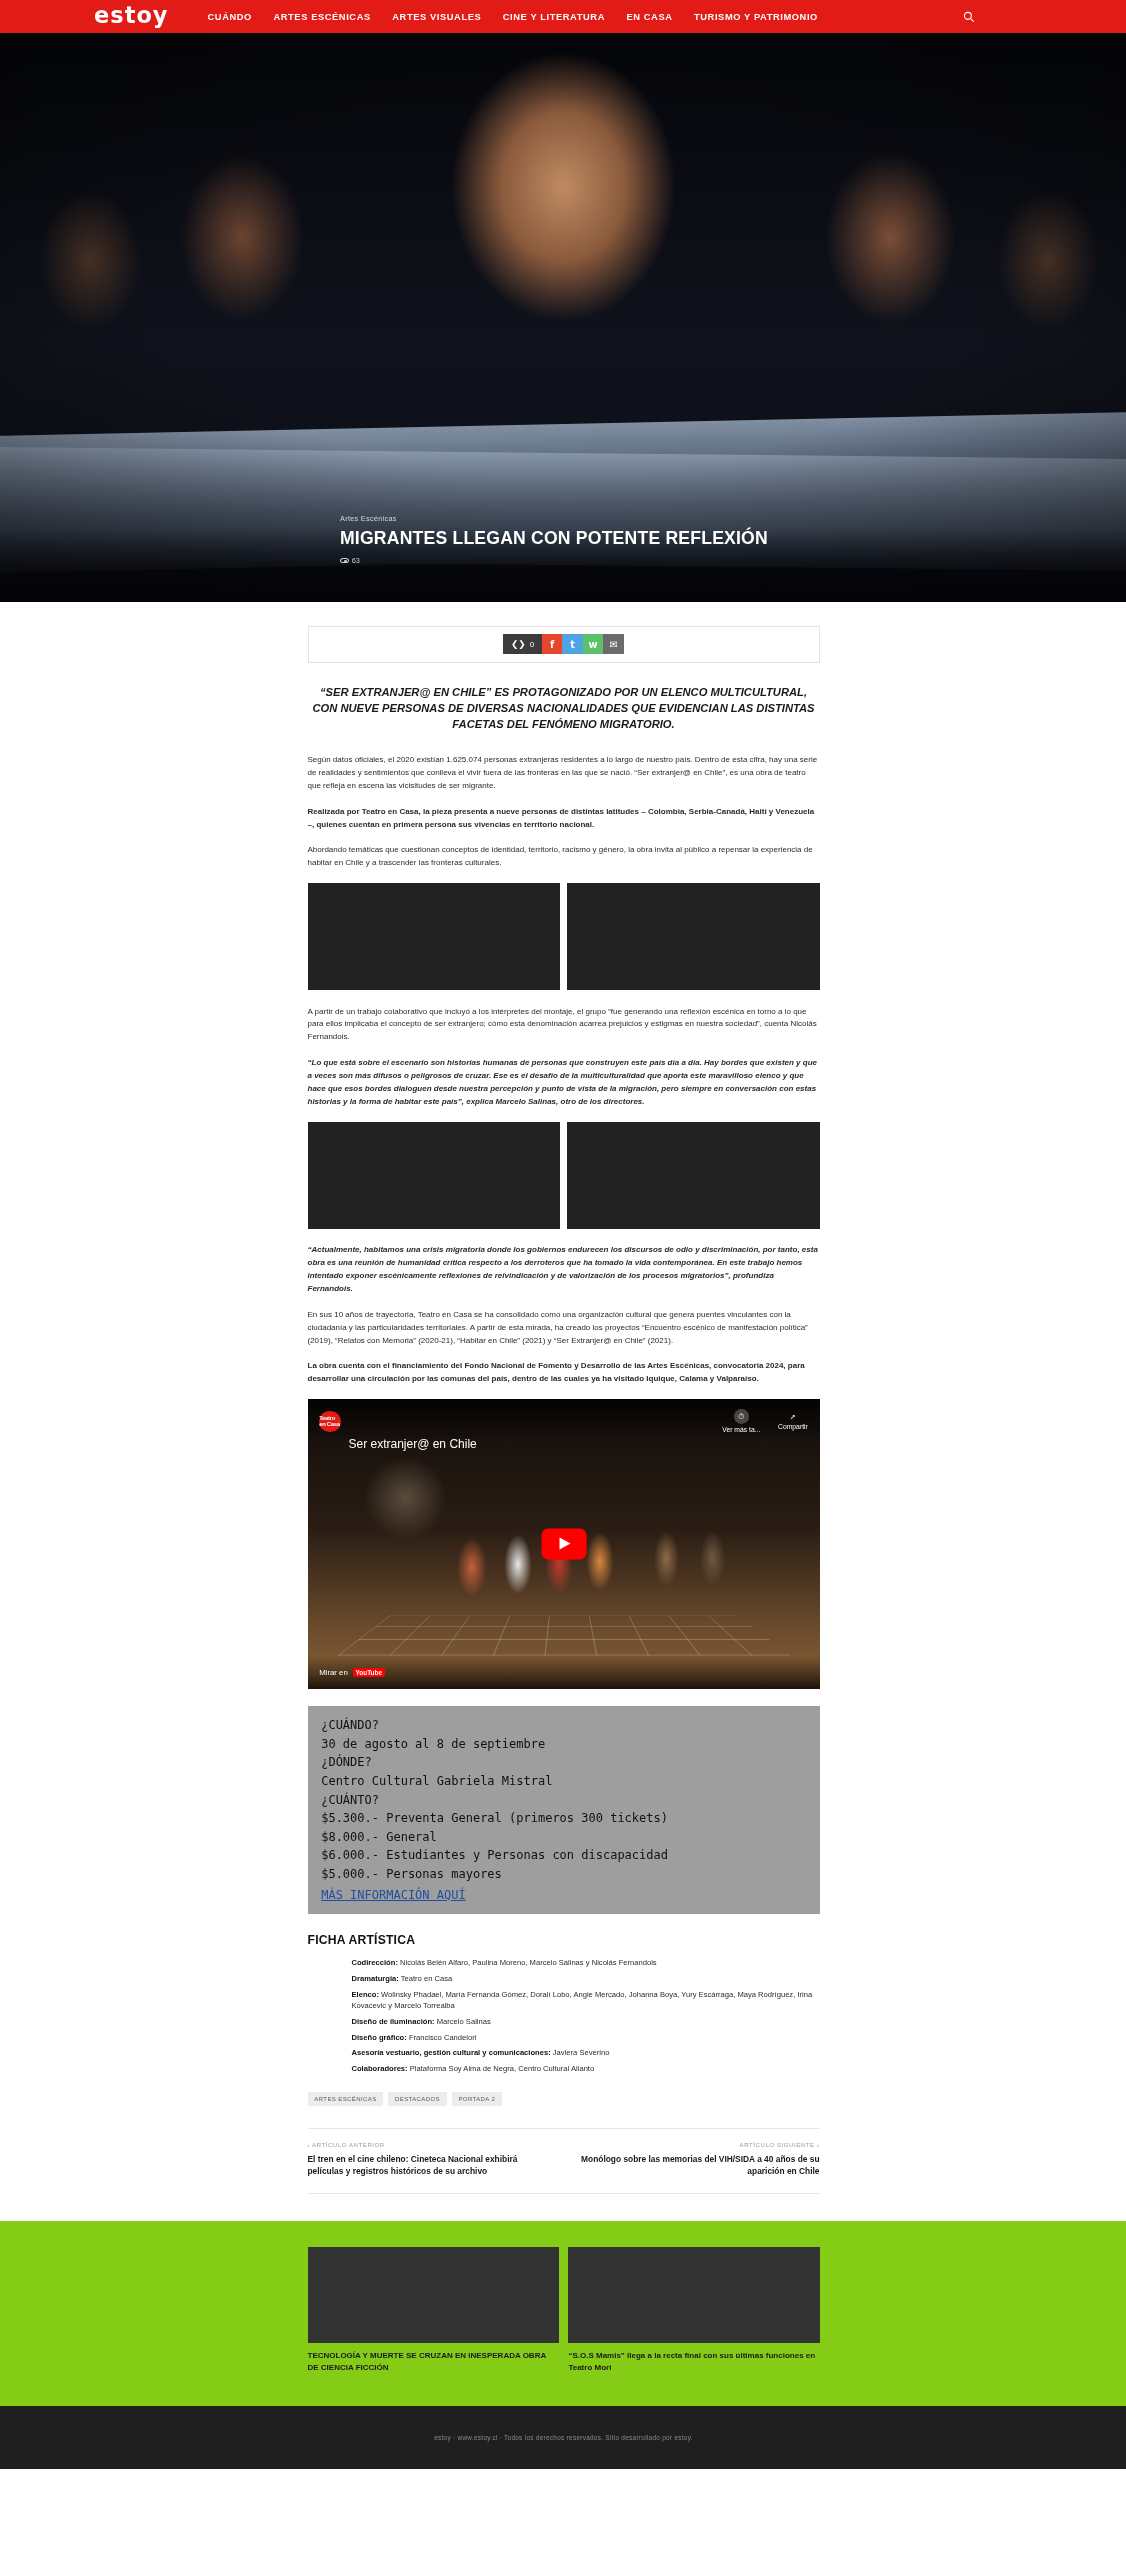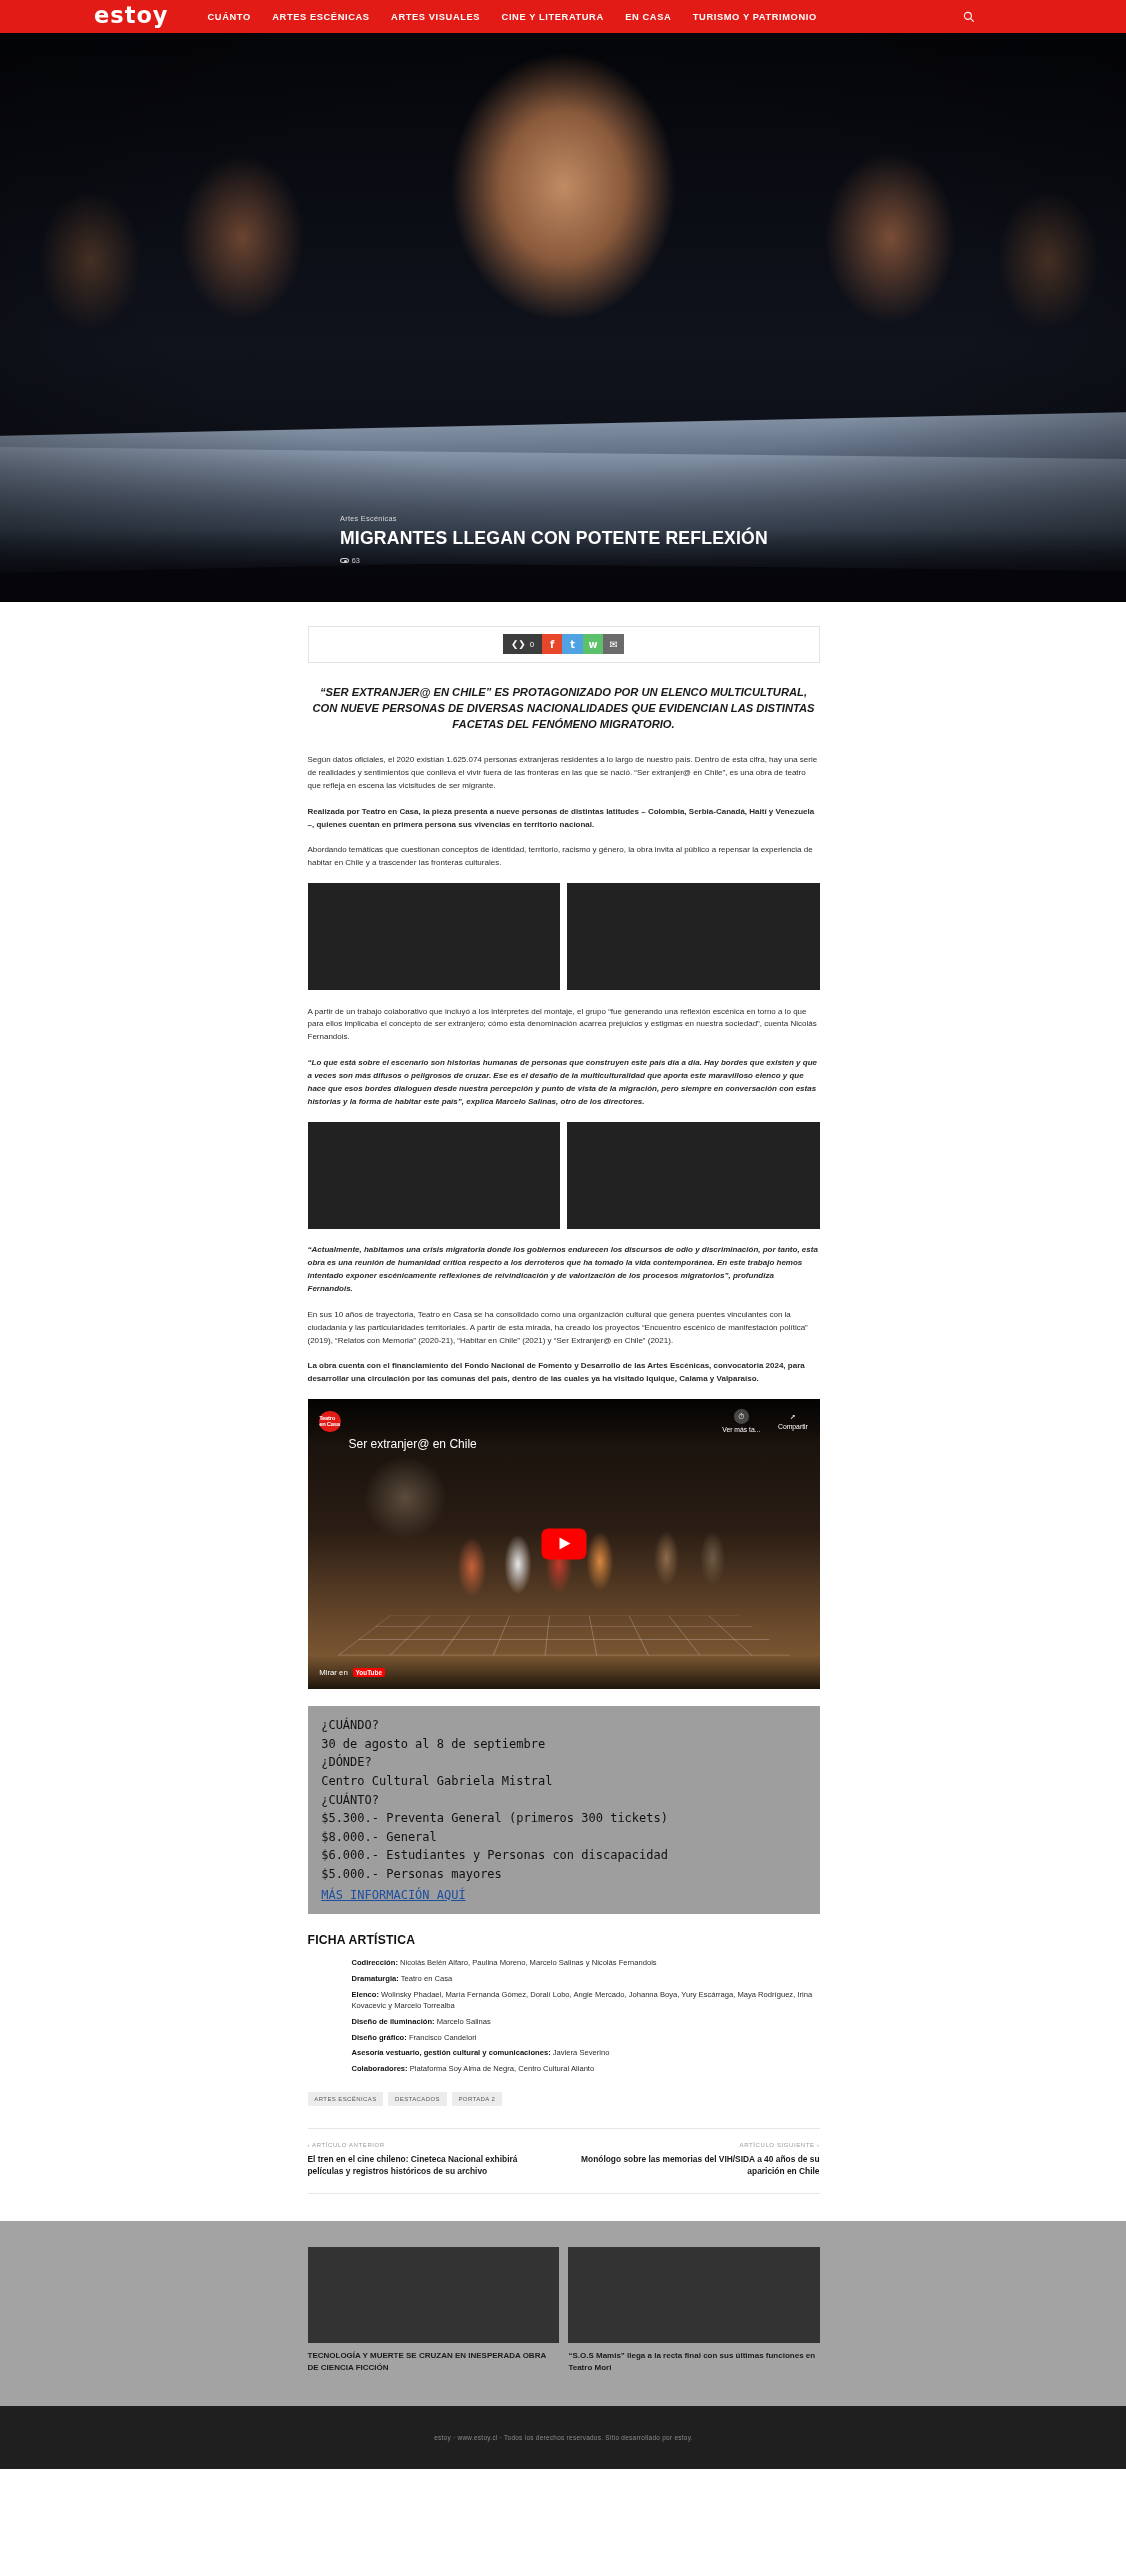--- a/index.html
+++ b/index.html
@@ -342,21 +342,21 @@
     display: flex;
     padding: 13.7px 0 15.6px 0;
     gap: 23.5px;
   }
   .pn { flex: 1; }
   .pn .kicker { font-size: 6px; color: #9a9a9a; letter-spacing: 0.6px; margin-bottom: 5.9px; }
   .pn .t { font-size: 8.4px; font-weight: bold; color: #1a1a1a; line-height: 1.4; cursor:pointer;}
   .pn.next { text-align: right; }
 
   
-  .related-wrap { background: #a3a3a3; padding: 25.4px 0 33px 0; margin-top: 27px; }
+  .related-wrap { background: #84cc16; padding: 25.4px 0 33px 0; margin-top: 27px; }
   .related {
     width: 512px; margin: 0 auto;
     display: flex; gap: 9.8px;
   }
   .card { flex: 1; }
   .card .thumb { height: 96px; background:#333; position:relative; overflow:hidden;}
   .card .ct { font-size: 8px; font-weight: bold; line-height: 1.42; margin-top: 7.8px; color:#1a1a1a; cursor:pointer;}
   .th1 {
     background:
       radial-gradient(ellipse 13.7px 37px at 22% 56%, #e8dcd2 0%, rgba(30,25,25,0) 62%),
@@ -389,21 +389,21 @@
   .footer-text { color: #8a8a8a; font-size: 6.4px; letter-spacing: 0.3px; }
 </style>
 </head>
 <body>
 
 <div class="page">
 
   <div class="navbar">
     <div class="logo">estoy</div>
     <div class="nav-items">
-      <a class="nav-item">CUÁNTO</a>
+      <a class="nav-item">CUÁNDO</a>
       <a class="nav-item">ARTES ESCÉNICAS</a>
       <a class="nav-item">ARTES VISUALES</a>
       <a class="nav-item">CINE Y LITERATURA</a>
       <a class="nav-item">EN CASA</a>
       <a class="nav-item">TURISMO Y PATRIMONIO</a>
     </div>
     <div class="nav-search">
       <svg width="11.7" height="11.7" viewBox="0 0 12 12">
         <circle cx="5" cy="5" r="3.6" fill="none" stroke="#fff" stroke-width="1.1"></circle>
         <line x1="7.8" y1="7.8" x2="11" y2="11" stroke="#fff" stroke-width="1.1"></line>

